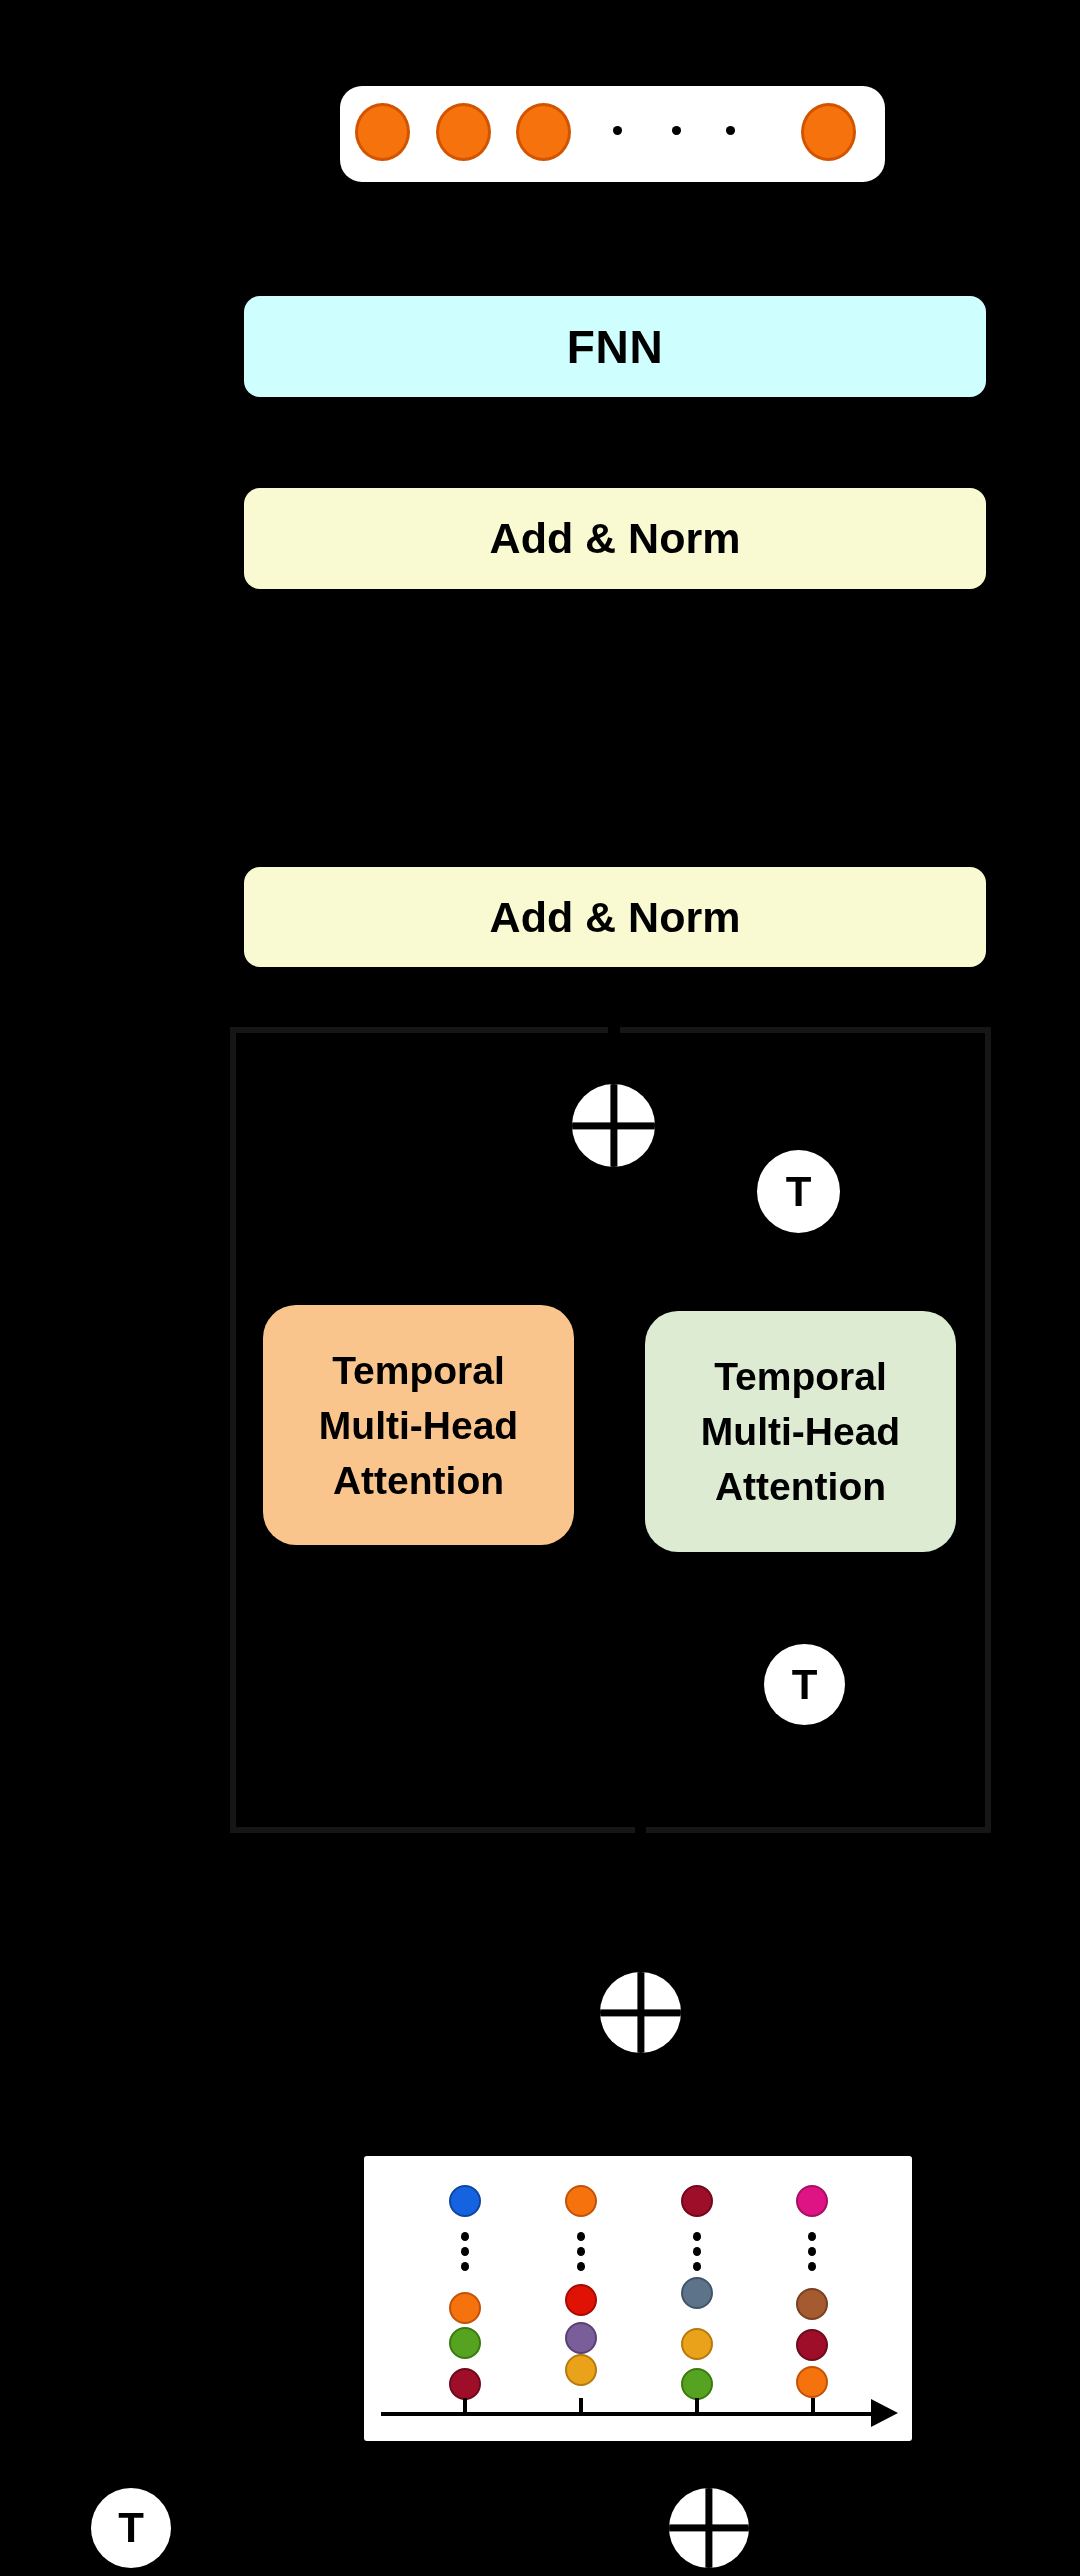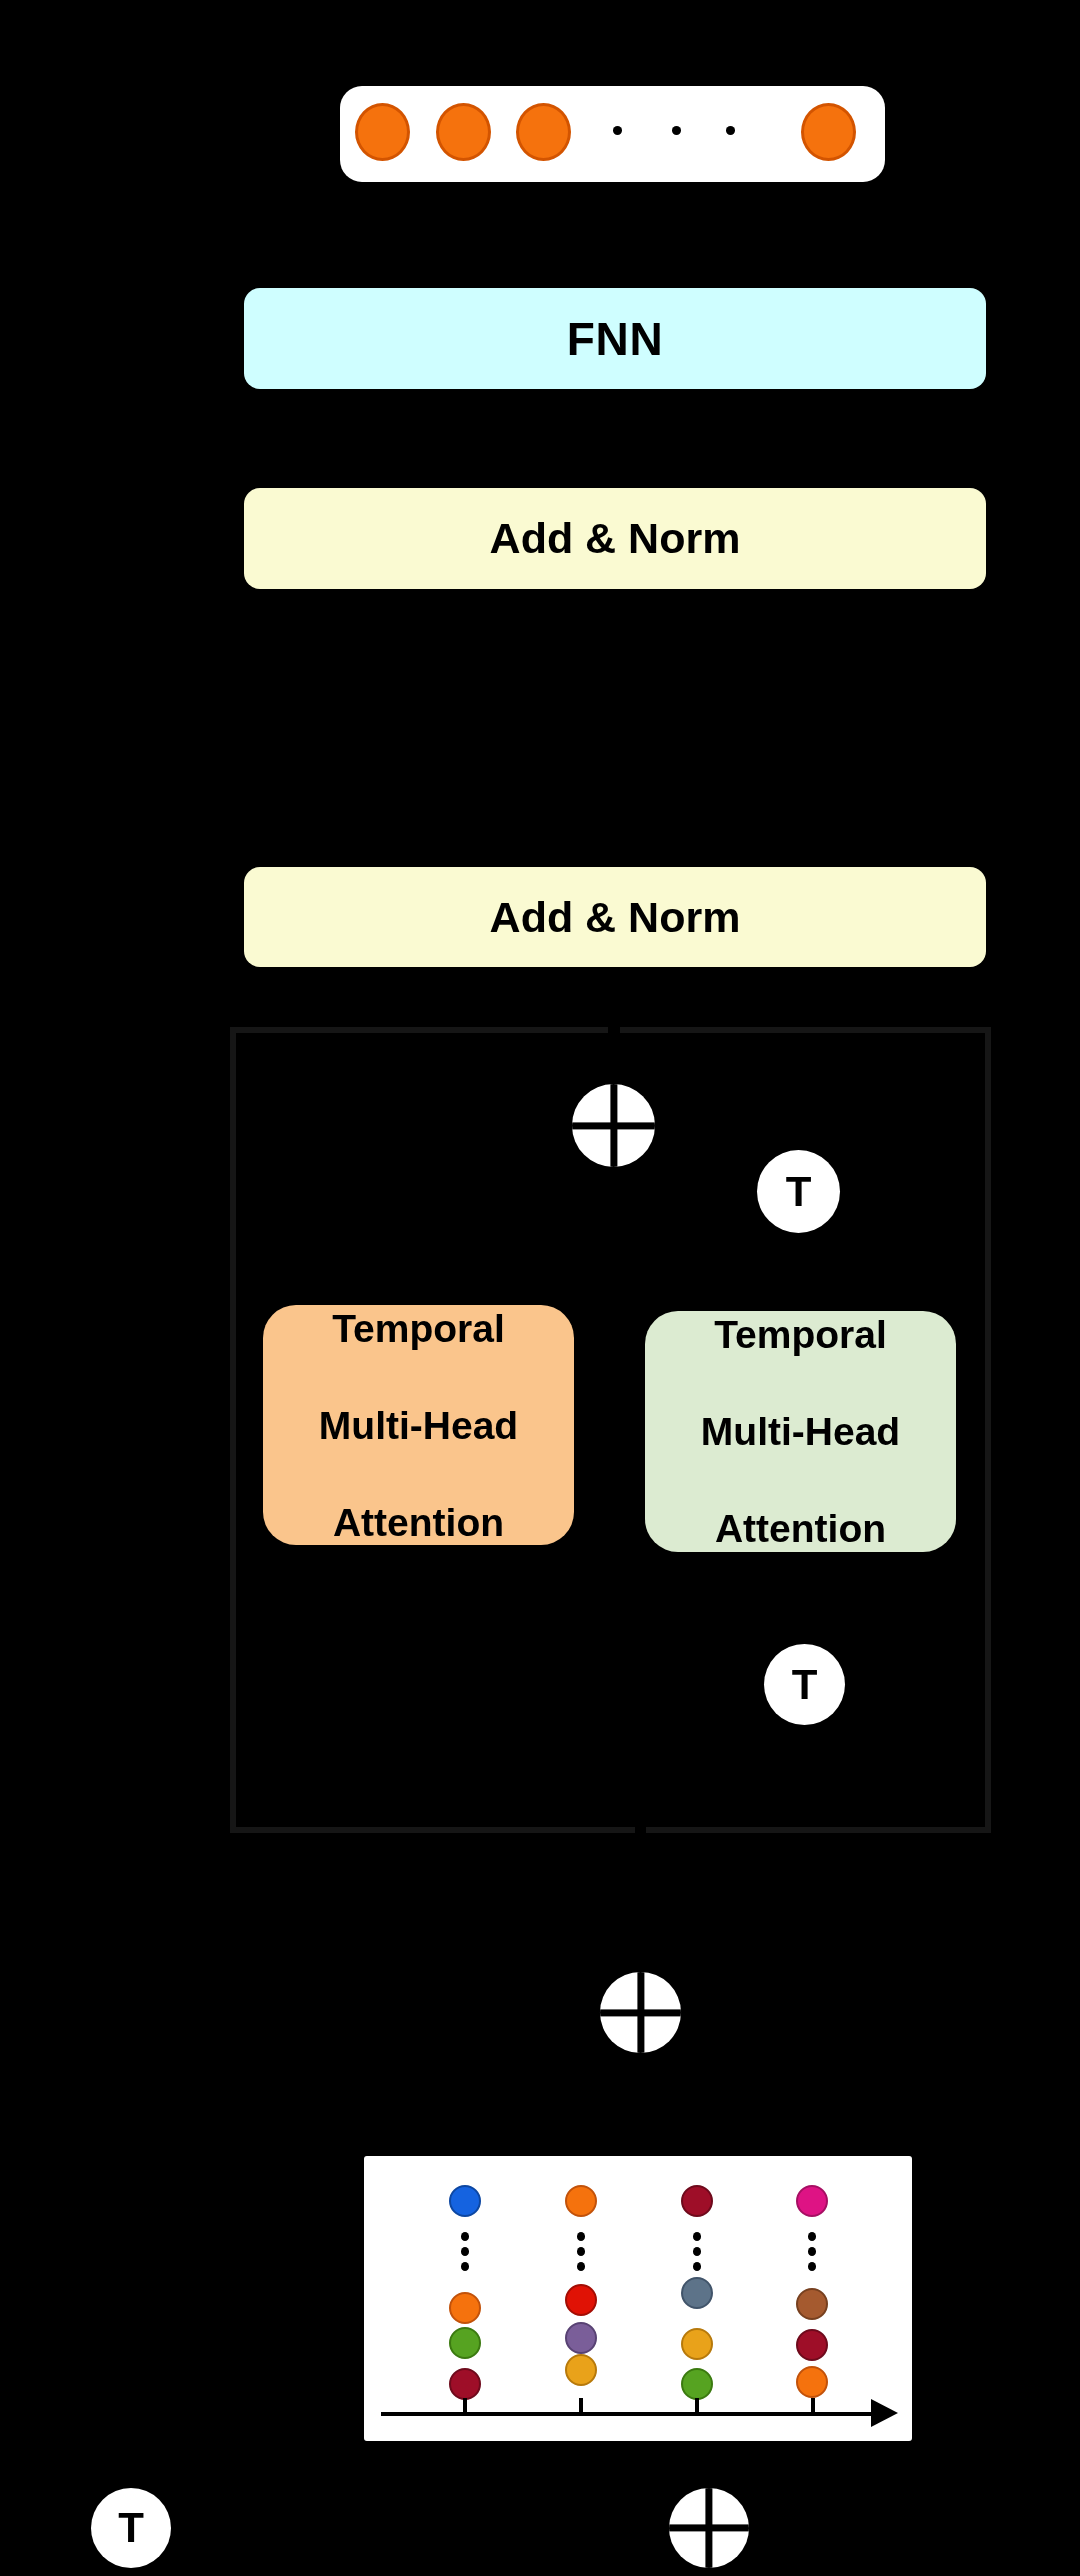--- a/index.html
+++ b/index.html
@@ -9,21 +9,21 @@
   }
   
   .pill{position:absolute;left:340px;top:86px;width:545px;height:96px;
         background:#fff;border-radius:22px;}
   .token-circle{position:absolute;border-radius:50%;box-sizing:border-box;}
   .token-dot{position:absolute;border-radius:50%;background:#000;}
   
   .block{position:absolute;left:244px;width:742px;border-radius:16px;
          display:flex;align-items:center;justify-content:center;
          font-weight:bold;color:#000;}
-  #fnn{top:288px;height:101px;font-size:46px;letter-spacing:0.7px;}
+  #fnn{top:296px;height:101px;font-size:46px;letter-spacing:0.7px;}
   #an1{top:488px;height:101px;font-size:43px;}
   #cnn{top:679px;height:99px;font-size:43px;}
   #an2{top:867px;height:100px;font-size:43px;}
   
   .container{position:absolute;left:230px;top:1027px;width:761px;height:806px;
              border:6.5px solid #161616;box-sizing:border-box;background:transparent;}
   .border-gap{position:absolute;background:#000;}
   #gap-top{left:608px;top:1026px;width:11.6px;height:9.4px;}
   #gap-bottom{left:635px;top:1825px;width:11px;height:9.4px;}
   
@@ -37,21 +37,21 @@
               transform:translateY(-50%);background:#000;}
   #plus1{left:572px;top:1084px;width:83px;height:83px;}
   #t1{left:757px;top:1150px;width:83px;height:83px;}
   #t2{left:764px;top:1644px;width:81px;height:81px;}
   #plus2{left:600px;top:1972px;width:81px;height:81px;}
   #t3{left:91px;top:2488px;width:80px;height:80px;}
   #plus3{left:669px;top:2488px;width:80px;height:80px;}
   
   .attn{position:absolute;width:311px;border-radius:33px;
         display:flex;flex-direction:column;align-items:center;justify-content:center;
-        font-weight:bold;font-size:39px;line-height:55px;text-align:center;color:#000;gap:42px;}
+        font-weight:bold;font-size:39px;line-height:55px;text-align:center;color:#000;}
   #temporal{left:263px;top:1305px;height:240px;}
   #channel{left:645px;top:1311px;height:241px;}
   
   .panel{position:absolute;left:364px;top:2156px;width:548px;height:285px;
          background:#fff;border-radius:2.9px;}
   .axis{position:absolute;left:16.7px;top:256px;width:493px;height:4.3px;background:#000;}
   .arrowhead{position:absolute;left:507px;top:243px;width:0;height:0;
              border-left:27px solid #000;border-top:14.5px solid transparent;
              border-bottom:14.5px solid transparent;}
   .tick{position:absolute;width:3.6px;height:16px;top:242px;background:#000;}

